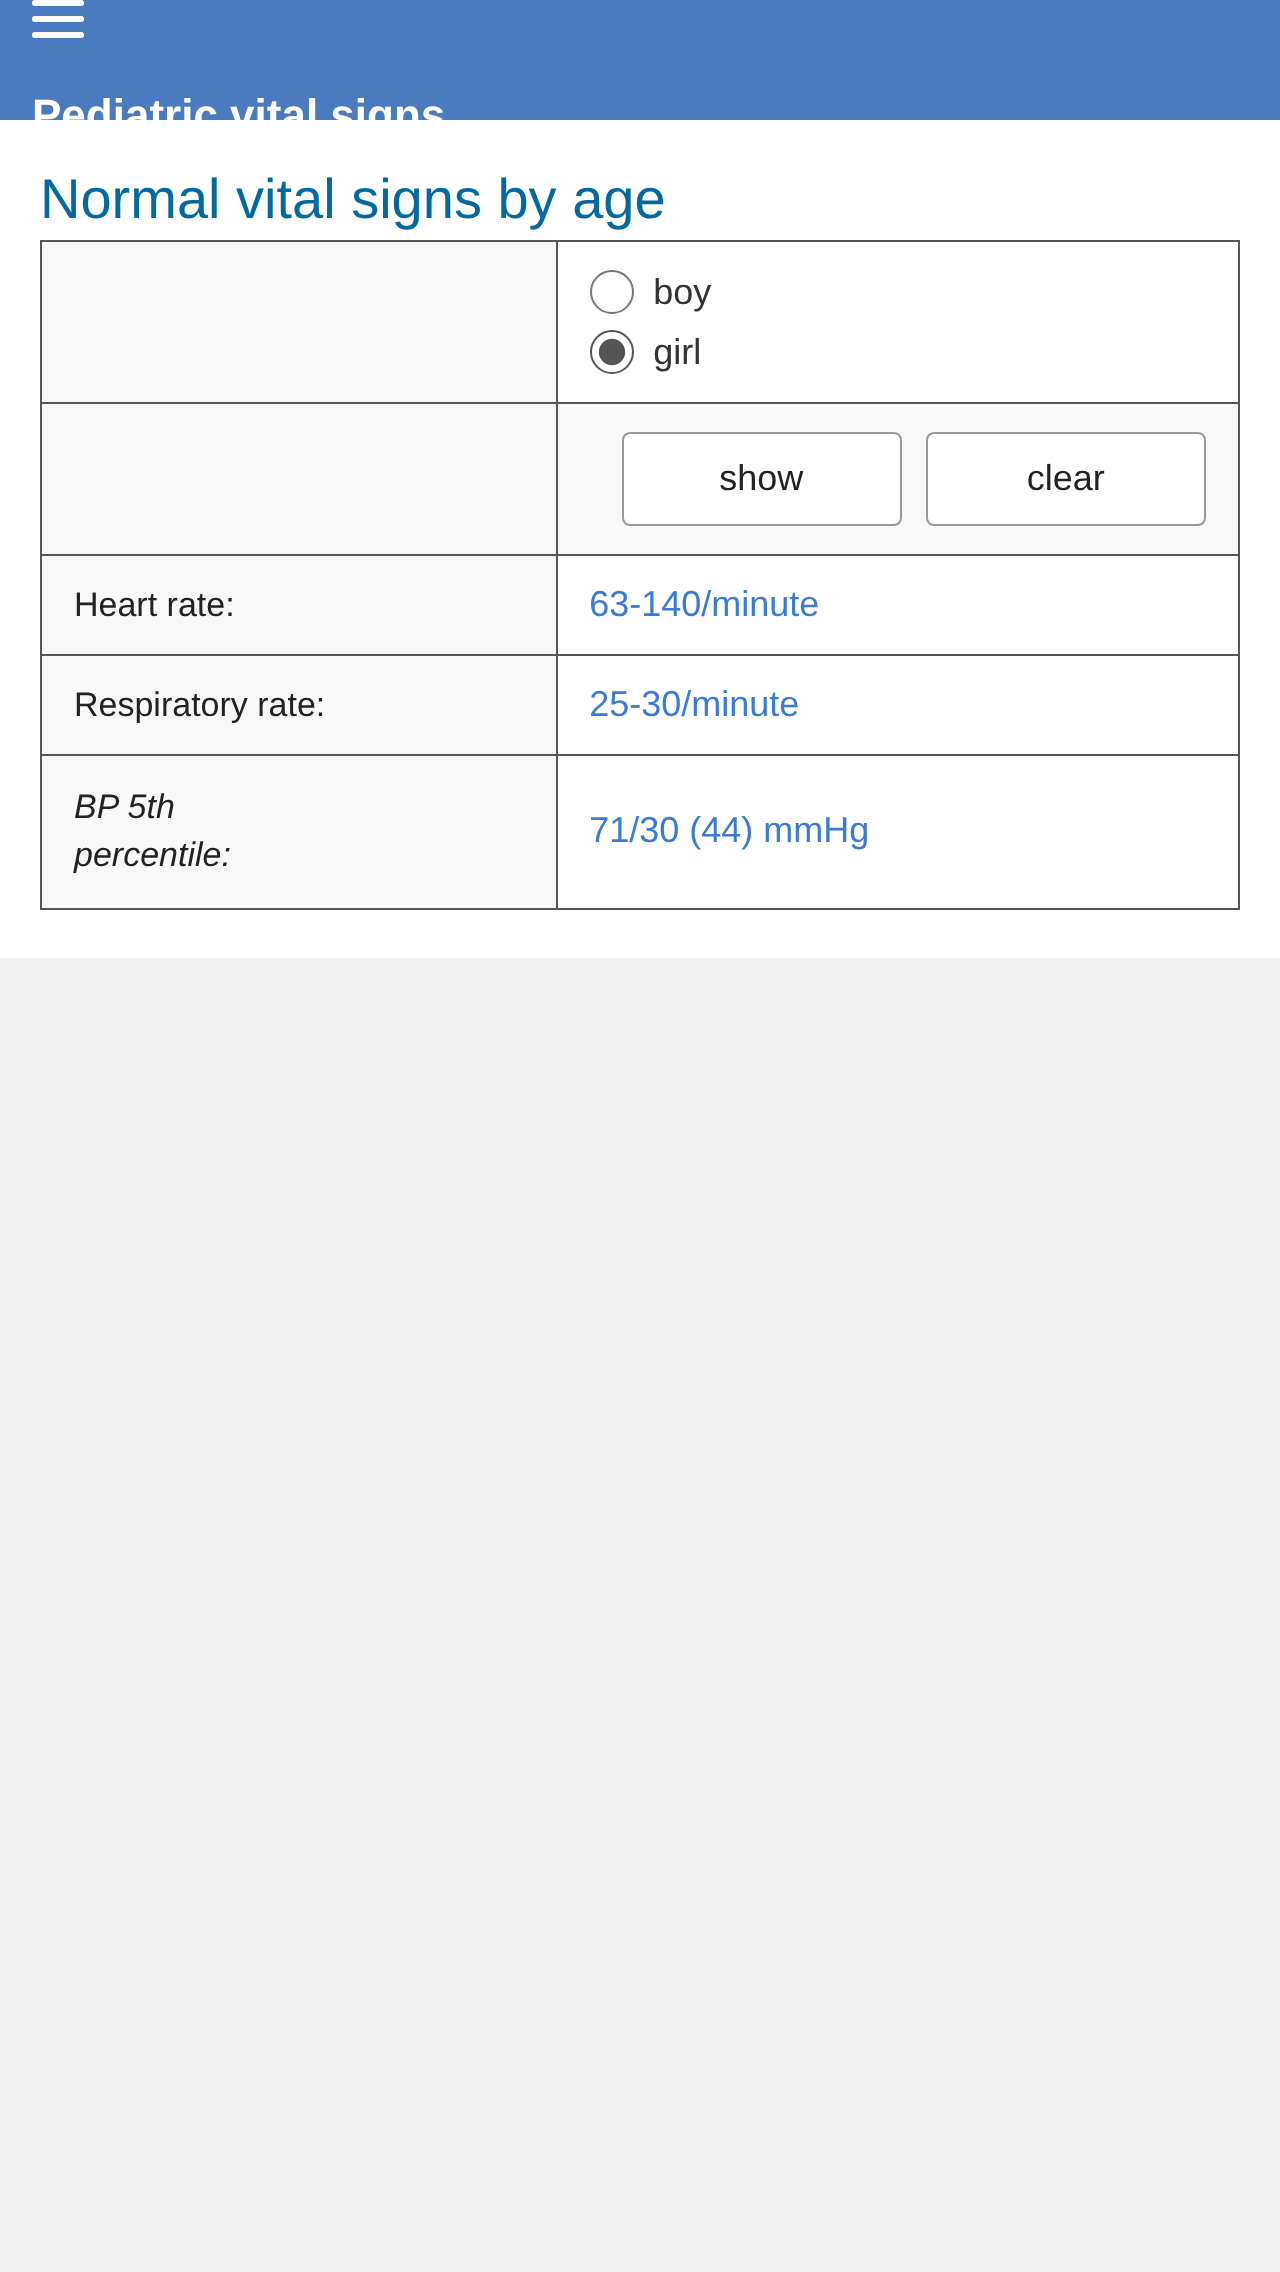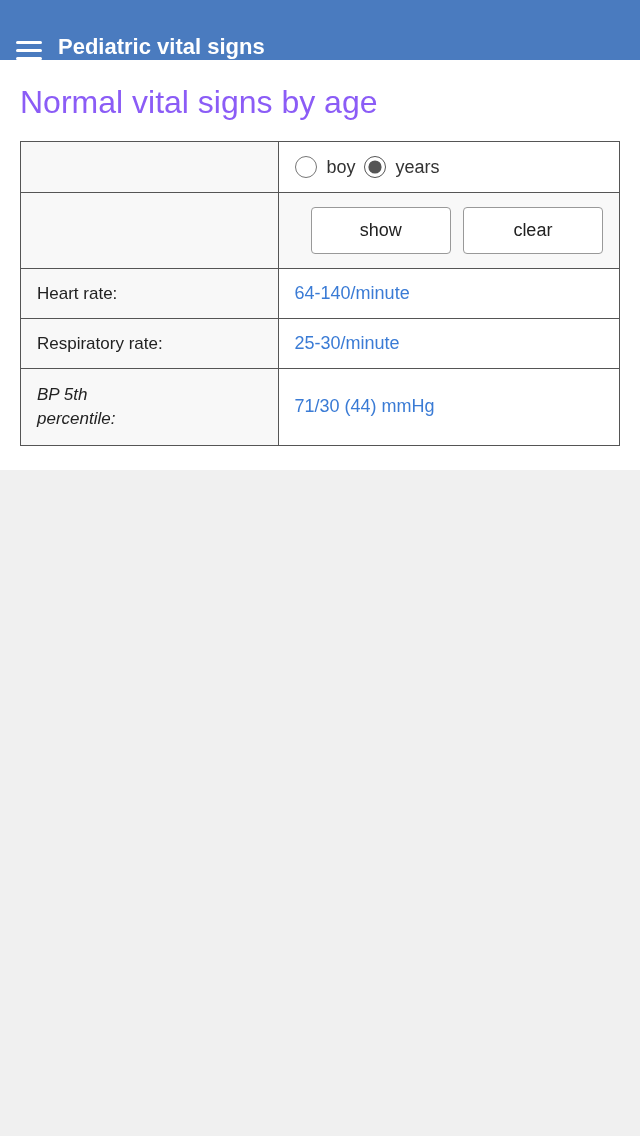--- a/index.html
+++ b/index.html
@@ -14,23 +14,24 @@
       width: 640px;
       min-height: 1136px;
       overflow-x: hidden;
     }
 
     
     .header {
       background-color: #4a7bbf;
       height: 60px;
       display: flex;
-      align-items: flex-end;
+      align-items: flex-start;
       padding: 0 16px;
-      gap: 16px;
+      gap: 26px;
+      flex-direction: column;
     }
 
     .hamburger-icon {
       display: flex;
       flex-direction: column;
       gap: 5px;
       cursor: pointer;
     }
 
     .hamburger-icon span {
@@ -48,24 +49,24 @@
     }
 
     
     .main-content {
       background: white;
       padding: 24px 20px;
       margin: 0;
     }
 
     .page-title {
-      font-size: 32px;
+      font-size: 28px;
       font-weight: normal;
-      color: #8b5cf6;
-      margin-bottom: 20px;
+      color: #0369a1;
+      margin-bottom: 4px;
     }
 
     
     .vitals-table {
       width: 100%;
       border-collapse: collapse;
       border: 1.5px solid #555;
     }
 
     .vitals-table td {
@@ -95,21 +96,21 @@
       border-radius: 4px;
       padding: 8px 10px;
       font-size: 18px;
       color: #222;
       outline: none;
     }
 
     
     .radio-group {
       display: flex;
-      flex-direction: row;
+      flex-direction: column;
       gap: 8px;
     }
 
     .radio-option {
       display: flex;
       align-items: center;
       gap: 10px;
       font-size: 18px;
       color: #333;
       cursor: pointer;
@@ -175,39 +176,39 @@
     <tr>
       <td class="label-cell empty-label"></td>
       <td class="value-cell">
         <div class="radio-group">
           <label class="radio-option">
             <input type="radio" name="gender" value="boy" style="">
             <span>boy</span>
           </label>
           <label class="radio-option">
             <input type="radio" name="gender" value="girl" checked="" style="">
-            <span>years</span>
+            <span>girl</span>
           </label>
         </div>
       </td>
     </tr>
 
     <tr>
       <td class="label-cell empty-label"></td>
       <td class="value-cell button-cell">
         <div class="button-group">
           <button class="action-btn">show</button>
           <button class="action-btn">clear</button>
         </div>
       </td>
     </tr>
 
     <tr>
       <td class="label-cell">Heart rate:</td>
-      <td class="value-cell">64-140/minute</td>
+      <td class="value-cell">63-140/minute</td>
     </tr>
 
     <tr>
       <td class="label-cell">Respiratory rate:</td>
       <td class="value-cell">25-30/minute</td>
     </tr>
 
     <tr>
       <td class="label-cell two-line-label">
         <span>BP 5th</span><br>

